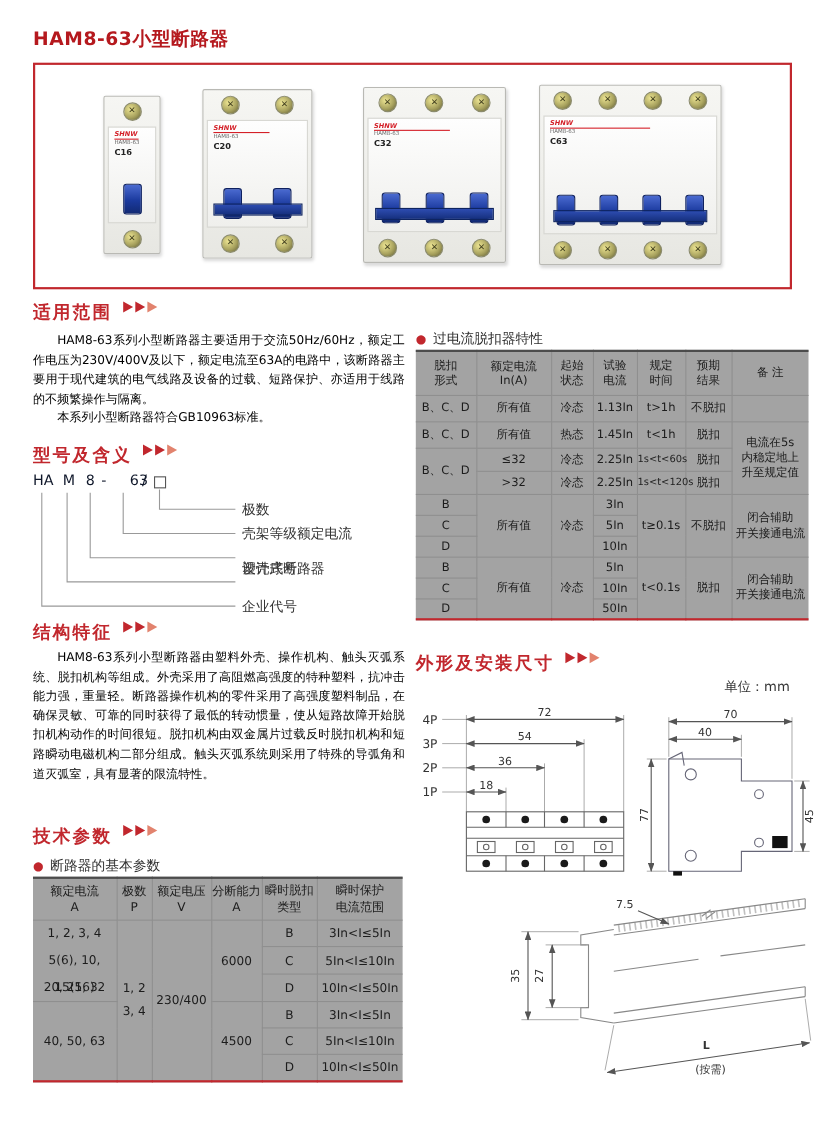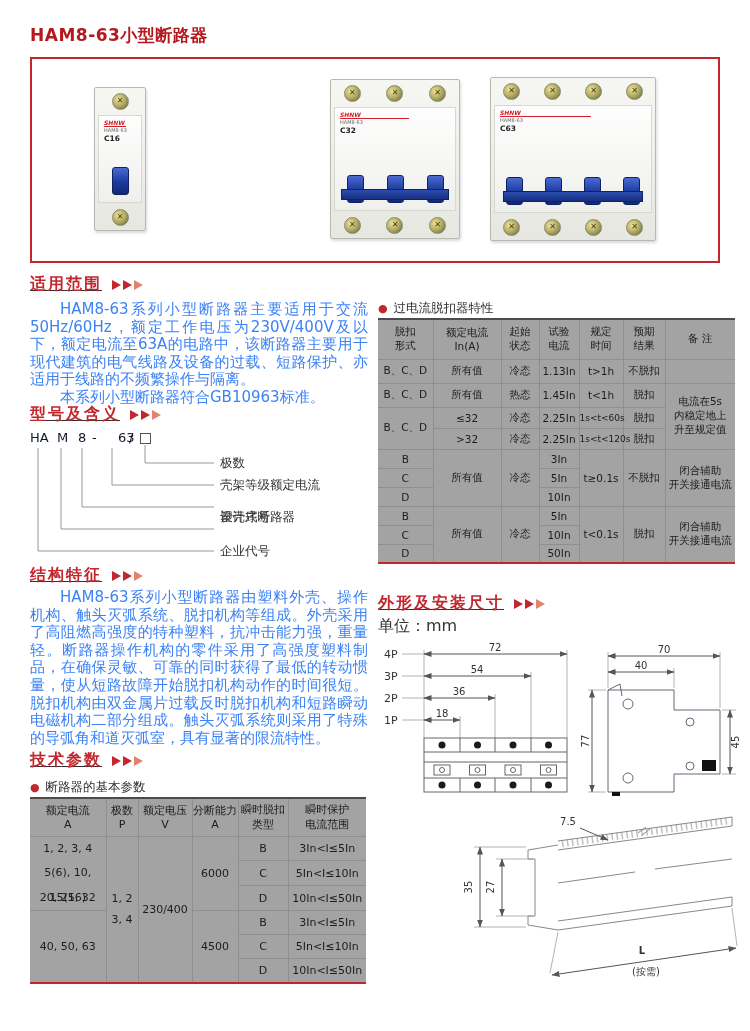--- a/index.html
+++ b/index.html
@@ -24,28 +24,28 @@
          width:60%;line-height:7px;}
   .series{font-size:5px;color:#666;line-height:7px;}
   .rating{font-size:7.5px;font-weight:bold;color:#222;line-height:9px;}
   .toggles{position:absolute;left:0;right:0;bottom:7px;display:flex;justify-content:space-around;}
   .handle{width:15px;height:26px;border:1px solid #0e2160;border-radius:3px;
           background:linear-gradient(180deg,#4a6ad0,#1b3a9e 55%,#122a74);}
   .linkbar{position:absolute;left:5%;right:5%;bottom:10px;height:9px;border:1px solid #0e2460;
            background:linear-gradient(#2d4cb0,#16307e);}
 
   
-  .sec-head{position:absolute;display:flex;align-items:center;text-decoration:underline;}
+  .sec-head{position:absolute;display:flex;align-items:flex-start;}
   .sec-title{font-size:16px;font-weight:bold;color:#C1272D;letter-spacing:2px;margin-right:10px;}
   .tri{width:0;height:0;border-left:9px solid #C1272D;border-top:5.5px solid transparent;
        border-bottom:5.5px solid transparent;display:inline-block;margin-right:2px;}
   .tri.light{border-left-color:#E2836E;}
 
   
-  .para{position:absolute;width:338px;font-size:15px;line-height:17.6px;color:#3b82f6;text-align:justify;}
+  .para{position:absolute;width:338px;font-size:11px;line-height:17.6px;color:#000000;text-align:justify;}
   .para p{margin:0;text-indent:2em;}
 
   
   .bullet-row{position:absolute;font-size:12.5px;color:#303030;}
   .bullet-dot{color:#C1272D;margin-right:6px;font-size:11px;}
 
   
   .model-diagram{position:absolute;left:30px;top:430px;width:345px;height:135px;}
   .code{position:absolute;top:0;font-size:13px;color:#0f172a;}
   .code-box{position:absolute;top:3px;width:9px;height:9px;border:1px solid #555;}
@@ -66,21 +66,21 @@
   .oc{left:378px;top:318px;width:357px;font-size:10.5px;}
   .oc tr.hdr{height:40px;}
   .oc tr.r24{height:24px;}
   .oc tr.r21{height:21px;}
   .oc tr.r19{height:19px;}
   .sm{font-size:9px;}
   .bold{font-weight:bold;}
   .cellline{line-height:24.5px;height:24.5px;}
 
   
-  .unit-label{position:absolute;left:378px;top:616px;width:340px;text-align:left;font-size:16px;color:#333;}
+  .unit-label{position:absolute;left:378px;top:616px;width:340px;text-align:right;font-size:12px;color:#333;}
   .drw{position:absolute;}
   .drw text{font-family:"DejaVu Sans","Liberation Sans",sans-serif;font-size:10px;fill:#333;}
   .drw .pole{font-size:11px;}
 </style>
 </head>
 <body>
 
 <div class="page">
 
   <div class="doc-title">HAM8-63小型断路器</div>
@@ -97,20 +97,40 @@
         <div class="rating">C16</div>
         <div class="toggles">
             <span class="handle"></span>
           </div>
       </div>
       <div class="term">
           <span class="screw"></span>
         </div>
     </div>
 
+    <div class="breaker" style="left:152px;top:22px;width:98px;height:152px;">
+      <div class="term">
+          <span class="screw"></span>
+          <span class="screw"></span>
+        </div>
+      <div class="face">
+        <div class="brand">SHNW</div>
+        <div class="series">HAM8-63</div>
+        <div class="rating">C20</div>
+        <div class="toggles">
+            <span class="handle"></span>
+            <span class="handle"></span>
+          </div>
+        <div class="linkbar"></div>
+      </div>
+      <div class="term">
+          <span class="screw"></span>
+          <span class="screw"></span>
+        </div>
+    </div>
 
     <div class="breaker" style="left:298px;top:20px;width:128px;height:158px;">
       <div class="term">
           <span class="screw"></span>
           <span class="screw"></span>
           <span class="screw"></span>
         </div>
       <div class="face">
         <div class="brand">SHNW</div>
         <div class="series">HAM8-63</div>

